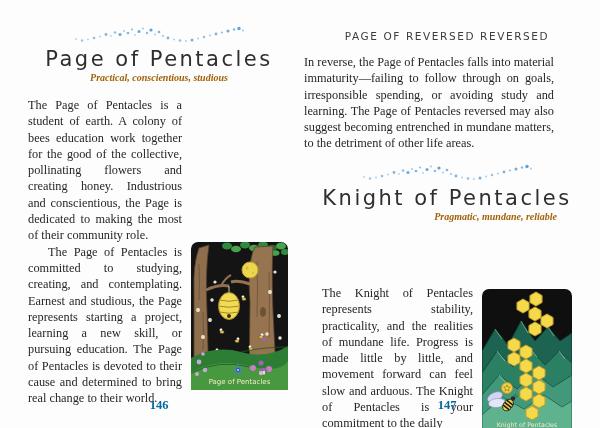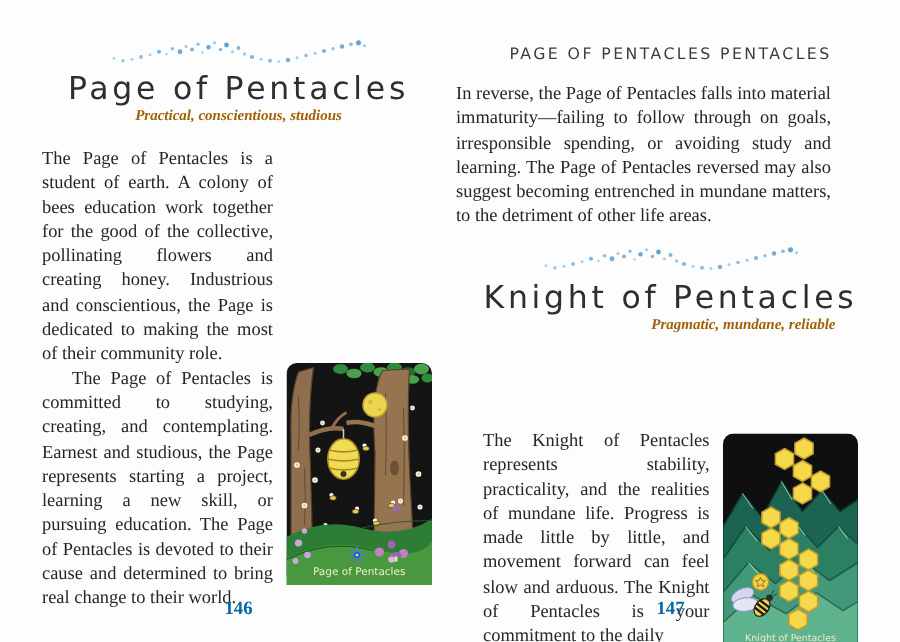--- a/index.html
+++ b/index.html
@@ -253,21 +253,21 @@
         </g>
         <text x="48.5" y="141.5" text-anchor="middle" font-family="DejaVu Sans, sans-serif" font-size="7" fill="#f3edc6">Page of Pentacles</text>
       </svg>
     </div>
     <p>The Page of Pentacles is a student of earth. A colony of bees education work together for the good of the collective, pollinating flowers and creating honey. Industrious and conscientious, the Page is dedicated to making the most of their community role.</p>
     <p class="indent">The Page of Pentacles is committed to studying, creating, and contemplating. Earnest and studious, the Page represents starting a project, learning a new skill, or pursuing education. The Page of Pentacles is devoted to their cause and determined to bring real change to their world.</p>
   </div>
 
   <div class="pagenum num-left">146</div>
 
-  <div class="reversed-header hdr-right">PAGE OF PENTACLES PENTACLES</div>
+  <div class="reversed-header hdr-right">PAGE OF REVERSED REVERSED</div>
 
   <div class="bodytext body-rev">
     <p>In reverse, the Page of Pentacles falls into material immaturity—failing to follow through on goals, irresponsible spending, or avoiding study and learning. The Page of Pentacles reversed may also suggest becoming entrenched in mundane matters, to the detriment of other life areas.</p>
   </div>
 
   <div class="ornwrap orn-right">
     <svg class="orn" width="175" height="20">
         <use href="#dots-orn"></use>
       </svg>
   </div>

